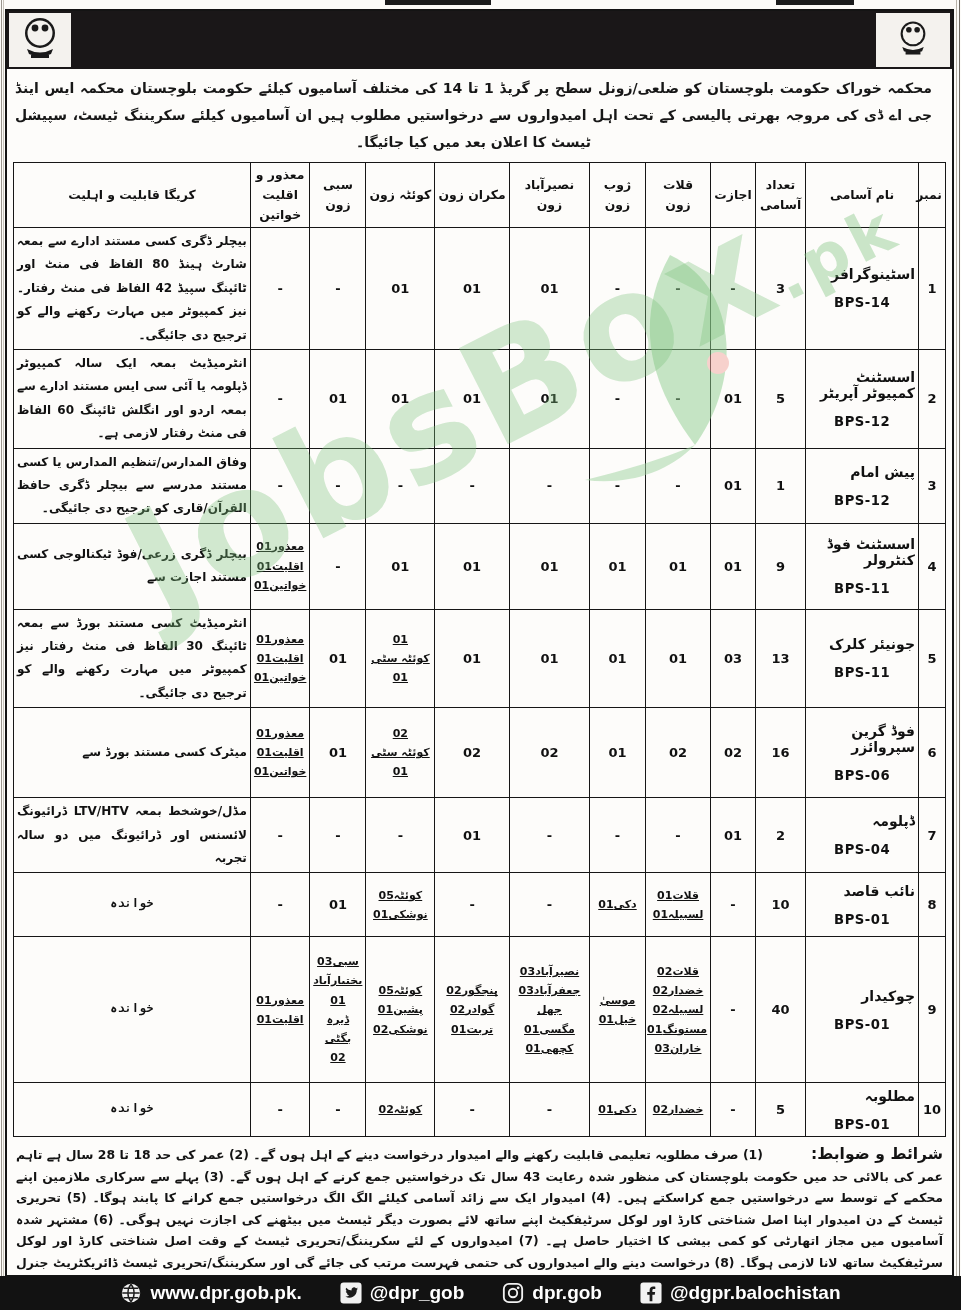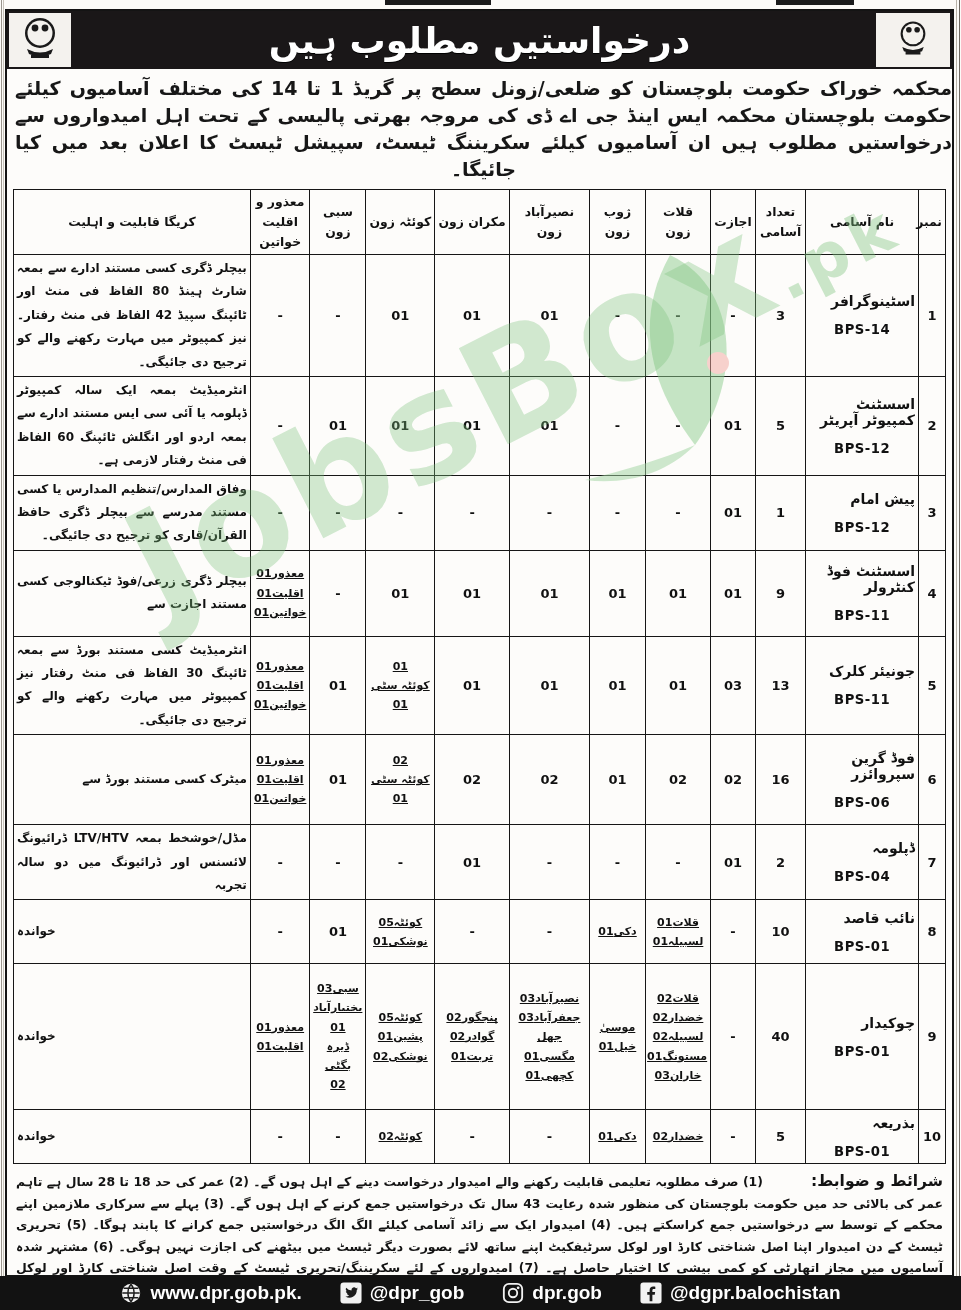--- a/index.html
+++ b/index.html
@@ -20,33 +20,33 @@
 
   
   .header-bar{position:relative;height:58px;background:#1a1718;display:flex;align-items:center;justify-content:center;}
   .logo-box{position:absolute;top:2px;bottom:2px;background:#f4f2ee;display:flex;align-items:center;justify-content:center;}
   .logo-box.left{left:2px;width:62px;}
   .logo-box.right{right:2px;width:74px;}
   .headline{color:#fff;font-weight:bold;font-size:36px;letter-spacing:1px;direction:rtl;text-shadow:0 1px 0 #000;}
 
   
   .intro{direction:rtl;text-align:justify;text-align-last:center;font-weight:bold;
-    font-size:19px;line-height:27px;padding:6px 0 4px 8px;color:#171717;}
+    font-size:14px;line-height:27px;padding:6px 20px 4px 8px;color:#171717;}
 
   
   table.jobs{border-collapse:collapse;width:933px;margin:2px auto 0 auto;direction:rtl;table-layout:fixed;background:transparent;}
   table.jobs th,table.jobs td{border:1.6px solid #161616;padding:2px 3px;vertical-align:middle;}
   table.jobs th{font-size:12.4px;font-weight:bold;line-height:20px;white-space:pre-line;}
   td.num{font-size:13px;font-weight:bold;text-align:center;}
   td.zone-multi{font-size:11px;line-height:1.75;white-space:pre-line;text-decoration:underline;}
   td.cell-sr{font-size:13px;font-weight:bold;text-align:center;}
   .post-name{font-size:14px;font-weight:bold;}
   .post-bps{font-size:13.2px;font-weight:bold;text-align:center;margin-top:13px;letter-spacing:.5px;}
   td.qual{font-size:12px;font-weight:bold;line-height:1.95;text-align:justify;padding:2px 9px;}
-  td.qual.center{text-align:left;}
+  td.qual.center{text-align:center;font-family:Liberation Mono, monospace;}
 
   
   .terms{direction:rtl;text-align:justify;font-size:12.4px;line-height:21.5px;
     padding:7px 9px 0 9px;color:#131313;font-weight:500;}
   .terms .terms-heading{font-weight:bold;font-size:15.5px;letter-spacing:1px;margin-left:44px;}
   .terms .terms-body{font-weight:600;}
 
   
   .footer-bar{position:absolute;left:0;right:0;bottom:0;height:34px;background:#121212;
     display:flex;align-items:center;justify-content:center;gap:38px;}
@@ -81,21 +81,20 @@
           <circle cx="23" cy="20" r="15" fill="#1a1a1a"></circle>
           <circle cx="23" cy="20" r="12.5" fill="#f4f2ee"></circle>
           <path d="M23 9a11 11 0 100 22 9 9 0 110-22z" fill="#1a1a1a"></path>
           <circle cx="18" cy="15" r="3.4" fill="#1a1a1a"></circle>
           <circle cx="28" cy="15" r="3.4" fill="#1a1a1a"></circle>
           <path d="M10 36q13 7 26 0l-2 5q-11 5-22 0z" fill="#1a1a1a"></path>
           <rect x="14" y="42" width="18" height="3" fill="#1a1a1a"></rect>
         </svg>
       </span>
     </div>
-    <div class="headline">درخواستیں مطلوب ہیں</div>
     <div class="logo-box right">
       <span>
         <svg width="38" height="42" viewBox="0 0 46 50">
           <circle cx="23" cy="20" r="15" fill="#1a1a1a"></circle>
           <circle cx="23" cy="20" r="12.5" fill="#f4f2ee"></circle>
           <path d="M23 9a11 11 0 100 22 9 9 0 110-22z" fill="#1a1a1a"></path>
           <circle cx="18" cy="15" r="3.4" fill="#1a1a1a"></circle>
           <circle cx="28" cy="15" r="3.4" fill="#1a1a1a"></circle>
           <path d="M10 36q13 7 26 0l-2 5q-11 5-22 0z" fill="#1a1a1a"></path>
           <rect x="14" y="42" width="18" height="3" fill="#1a1a1a"></rect>
@@ -316,21 +315,21 @@
 01
 ڈیرہ بگٹی
 02</td>
           <td class="num zone-multi">معذور01
 اقلیت01</td>
           <td class="qual center">خواندہ</td>
         </tr>
         <tr style="height: 54px;">
           <td class="num cell-sr">10</td>
           <td>
-            <div class="post-name">بذریعہ</div>
+            <div class="post-name">مطلوبہ</div>
             <div class="post-bps">BPS-01</div>
           </td>
           <td class="num">5</td>
           <td class="num">-</td>
           <td class="num zone-multi">خضدار02</td>
           <td class="num zone-multi">دکی01</td>
           <td class="num">-</td>
           <td class="num">-</td>
           <td class="num zone-multi">کوئٹہ02</td>
           <td class="num">-</td>

